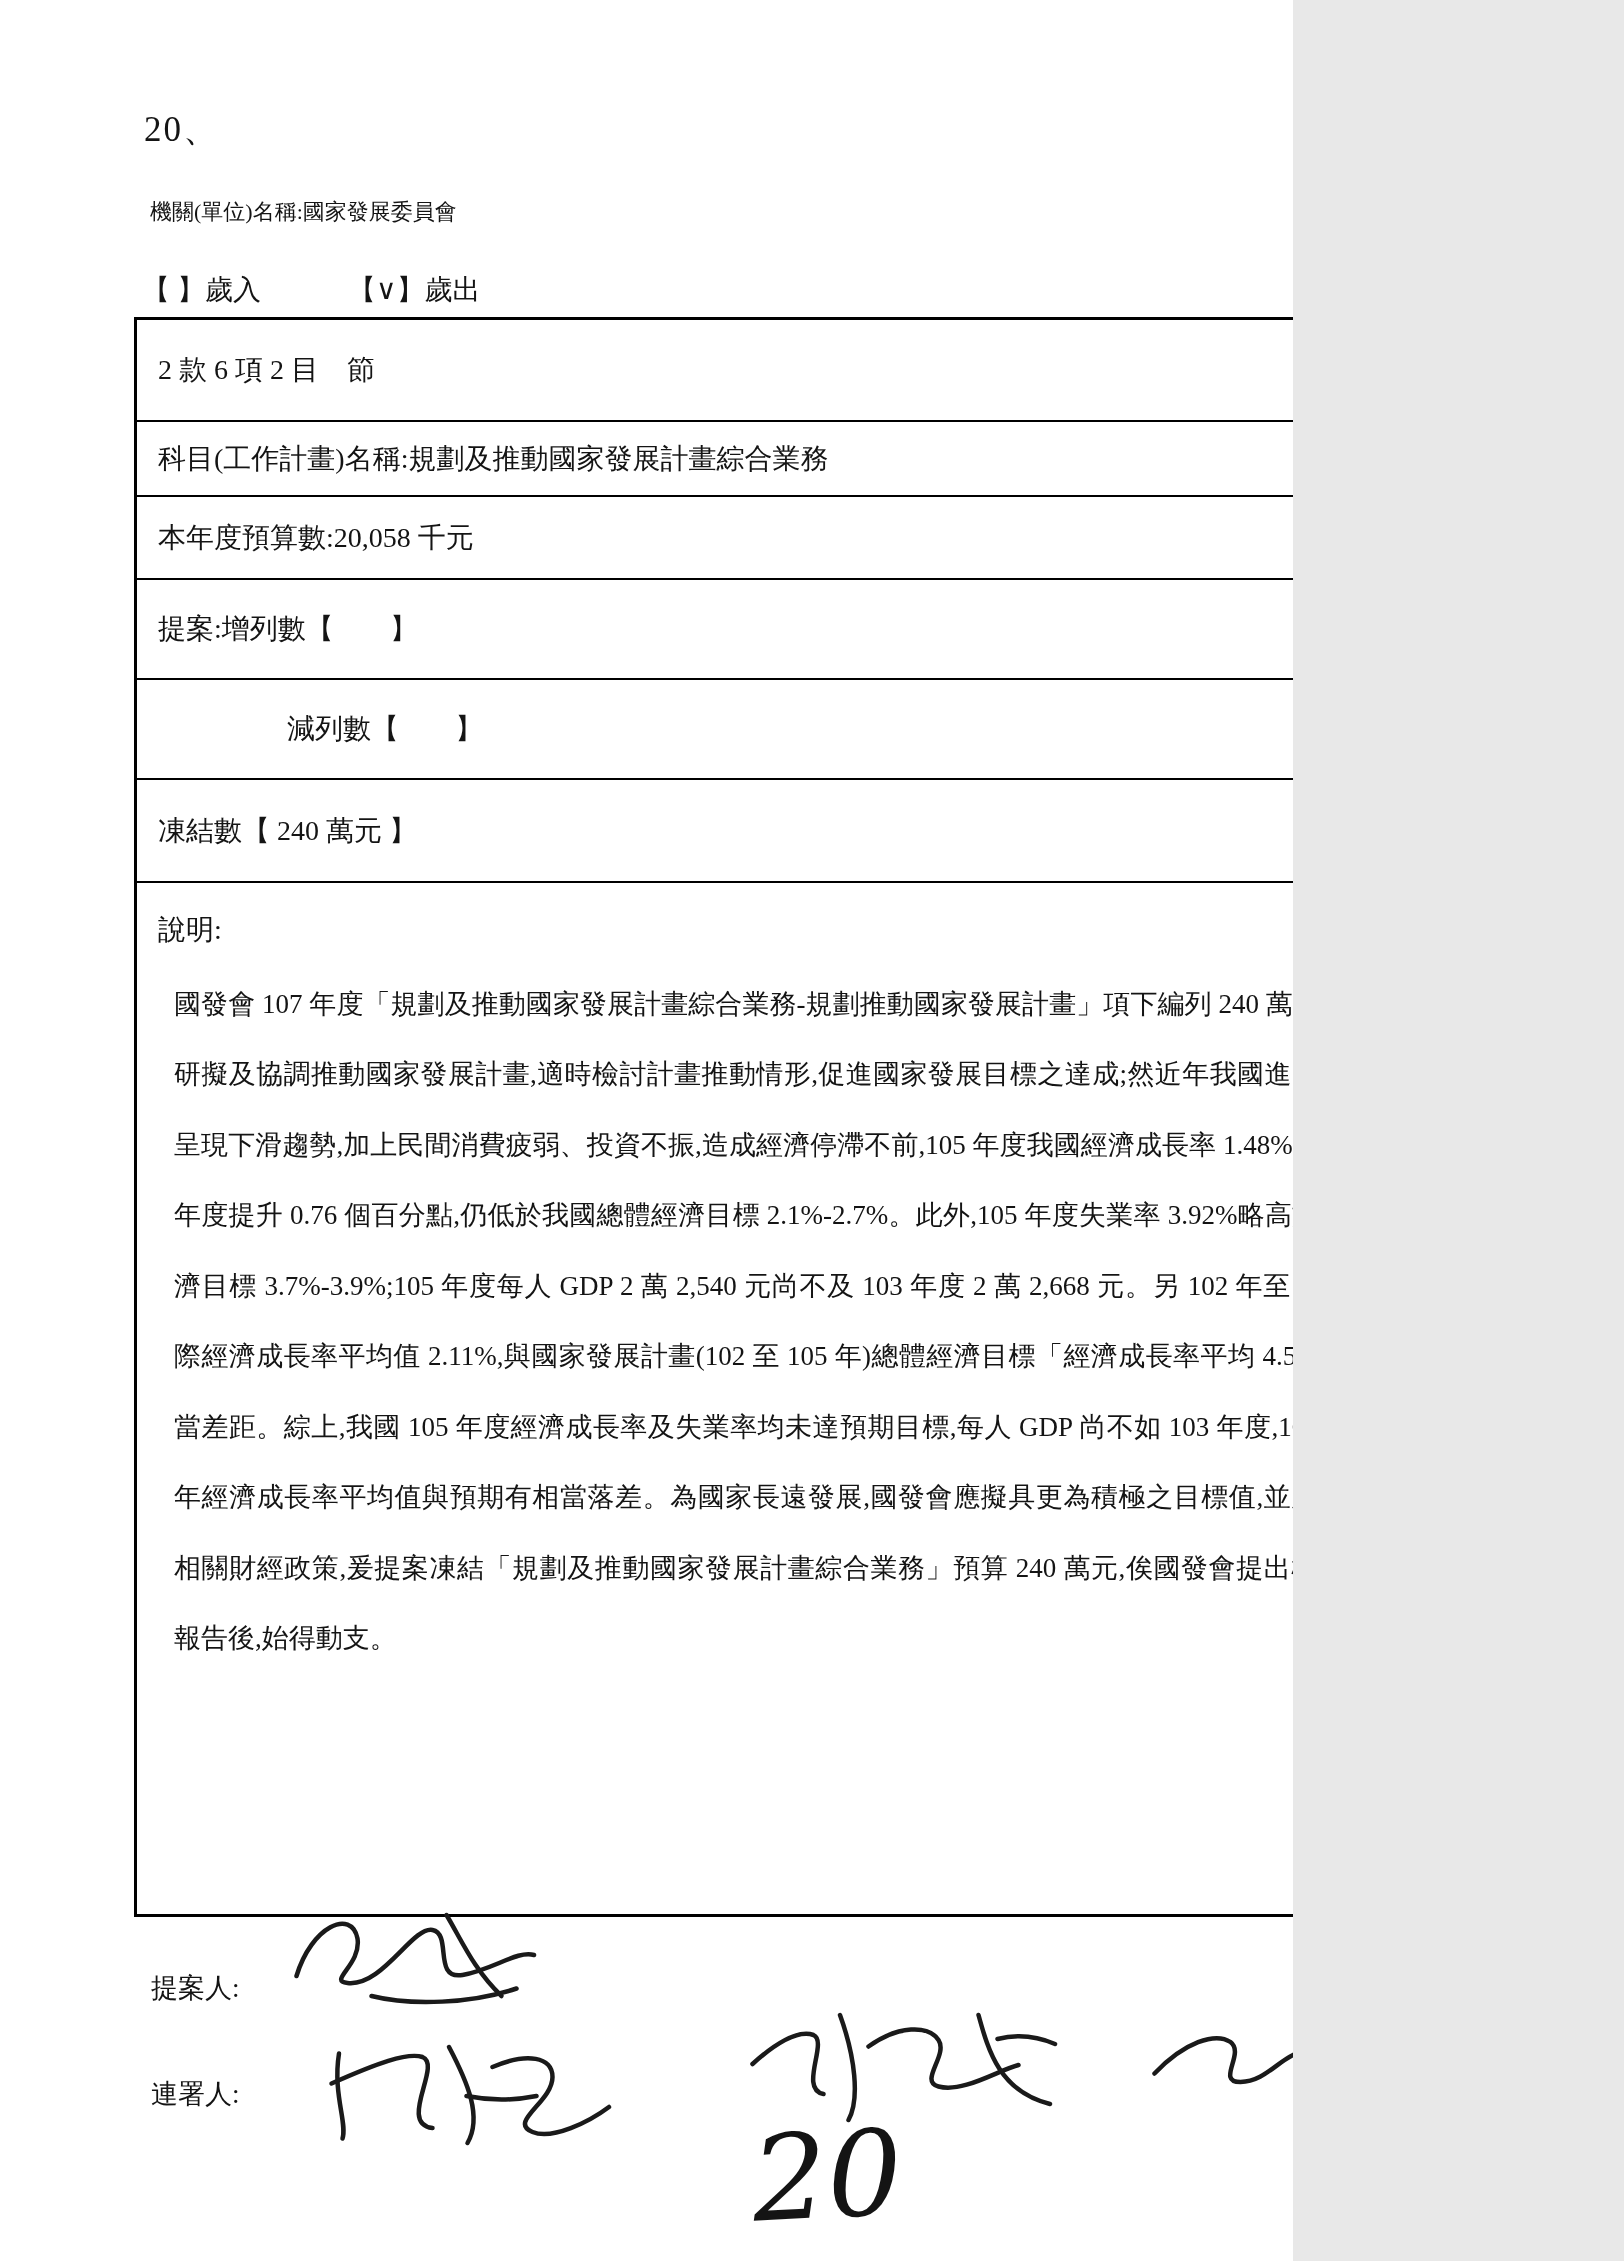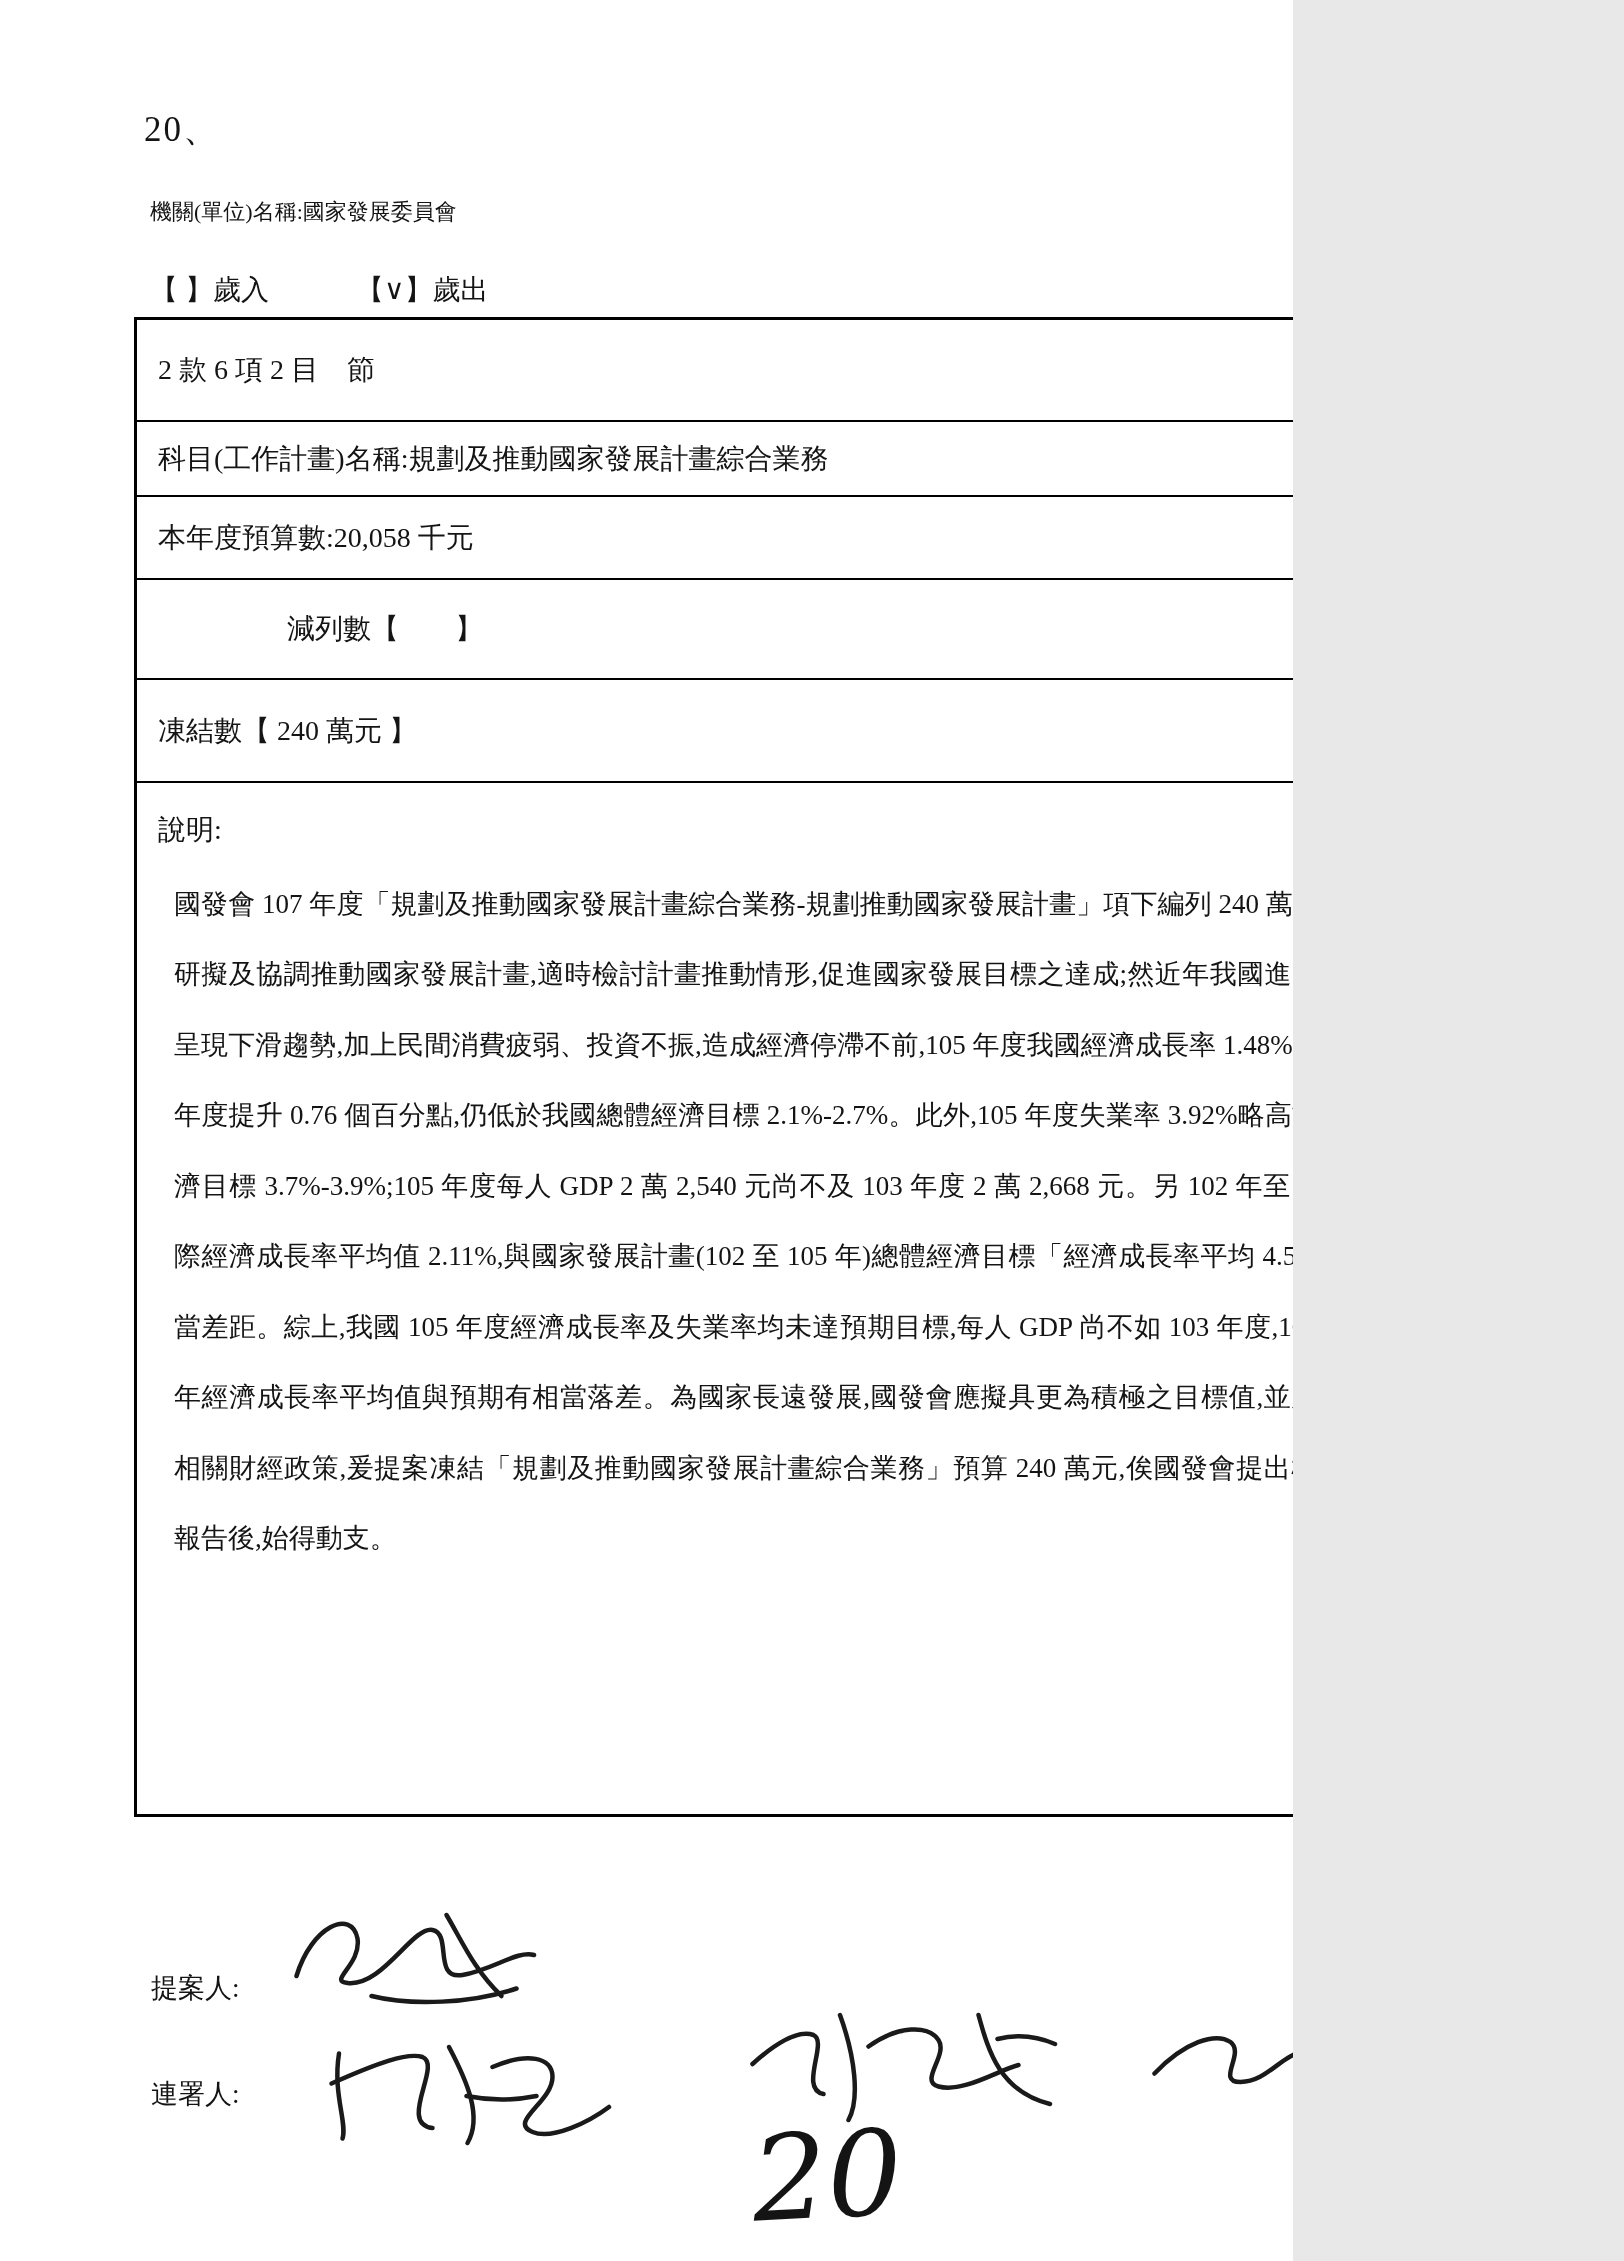--- a/index.html
+++ b/index.html
@@ -26,21 +26,21 @@
     letter-spacing: 2px;
   }
   .agency {
     position: absolute;
     left: 150px;
     top: 197px;
     font-size: 22px;
   }
   .checkbox-row {
     position: absolute;
-    left: 150px;
+    left: 142px;
     top: 271px;
     font-size: 28px;
   }
   .checkbox-row .cb-in { margin-right: 80px; }
 
   .budget-table {
     position: absolute;
     left: 134px;
     top: 317px;
     width: 1294px;
@@ -137,20 +137,21 @@
 
   <div class="checkbox-row">
     <span class="cb-in">【 】歲入</span>
     <span class="cb-out">【∨】歲出</span>
   </div>
 
   <div class="budget-table">
     <div class="trow r1">2 款 6 項 2 目　節</div>
     <div class="trow r2">科目(工作計畫)名稱:規劃及推動國家發展計畫綜合業務</div>
     <div class="trow r3">本年度預算數:20,058 千元</div>
+    <div class="trow r4">提案:增列數【　　】</div>
     <div class="trow r5">減列數【　　】</div>
     <div class="trow r6">凍結數【 240 萬元 】</div>
     <div class="trow desc">
       <div class="desc-label">說明:</div>
       <div class="desc-text">國發會 107 年度「規劃及推動國家發展計畫綜合業務-規劃推動國家發展計畫」項下編列 240 萬元以規劃研擬及協調推動國家發展計畫,適時檢討計畫推動情形,促進國家發展目標之達成;然近年我國進出口貿易呈現下滑趨勢,加上民間消費疲弱、投資不振,造成經濟停滯不前,105 年度我國經濟成長率 1.48%,雖較 104 年度提升 0.76 個百分點,仍低於我國總體經濟目標 2.1%-2.7%。此外,105 年度失業率 3.92%略高於總體經濟目標 3.7%-3.9%;105 年度每人 GDP 2 萬 2,540 元尚不及 103 年度 2 萬 2,668 元。另 102 年至 105 年實際經濟成長率平均值 2.11%,與國家發展計畫(102 至 105 年)總體經濟目標「經濟成長率平均 4.5%」有相當差距。綜上,我國 105 年度經濟成長率及失業率均未達預期目標,每人 GDP 尚不如 103 年度,102 至 105 年經濟成長率平均值與預期有相當落差。為國家長遠發展,國發會應擬具更為積極之目標值,並加強推動相關財經政策,爰提案凍結「規劃及推動國家發展計畫綜合業務」預算 240 萬元,俟國發會提出檢討改善報告後,始得動支。</div>
     </div>
   </div>
 
   <div class="sig-label proposer">提案人:</div>
   <div class="sig-label cosigner">連署人:</div>

